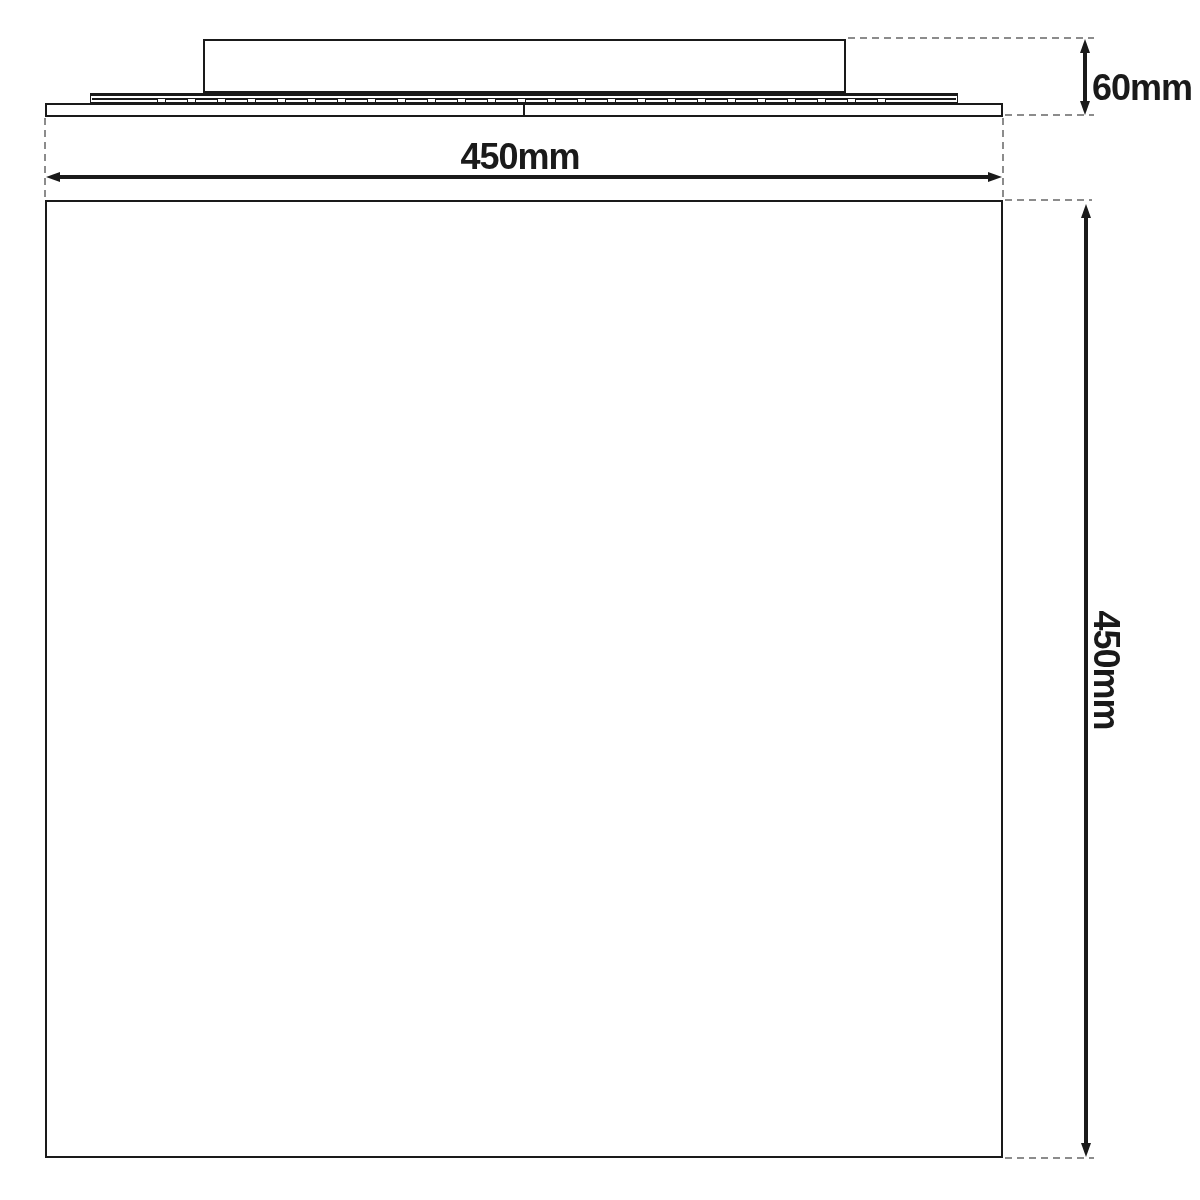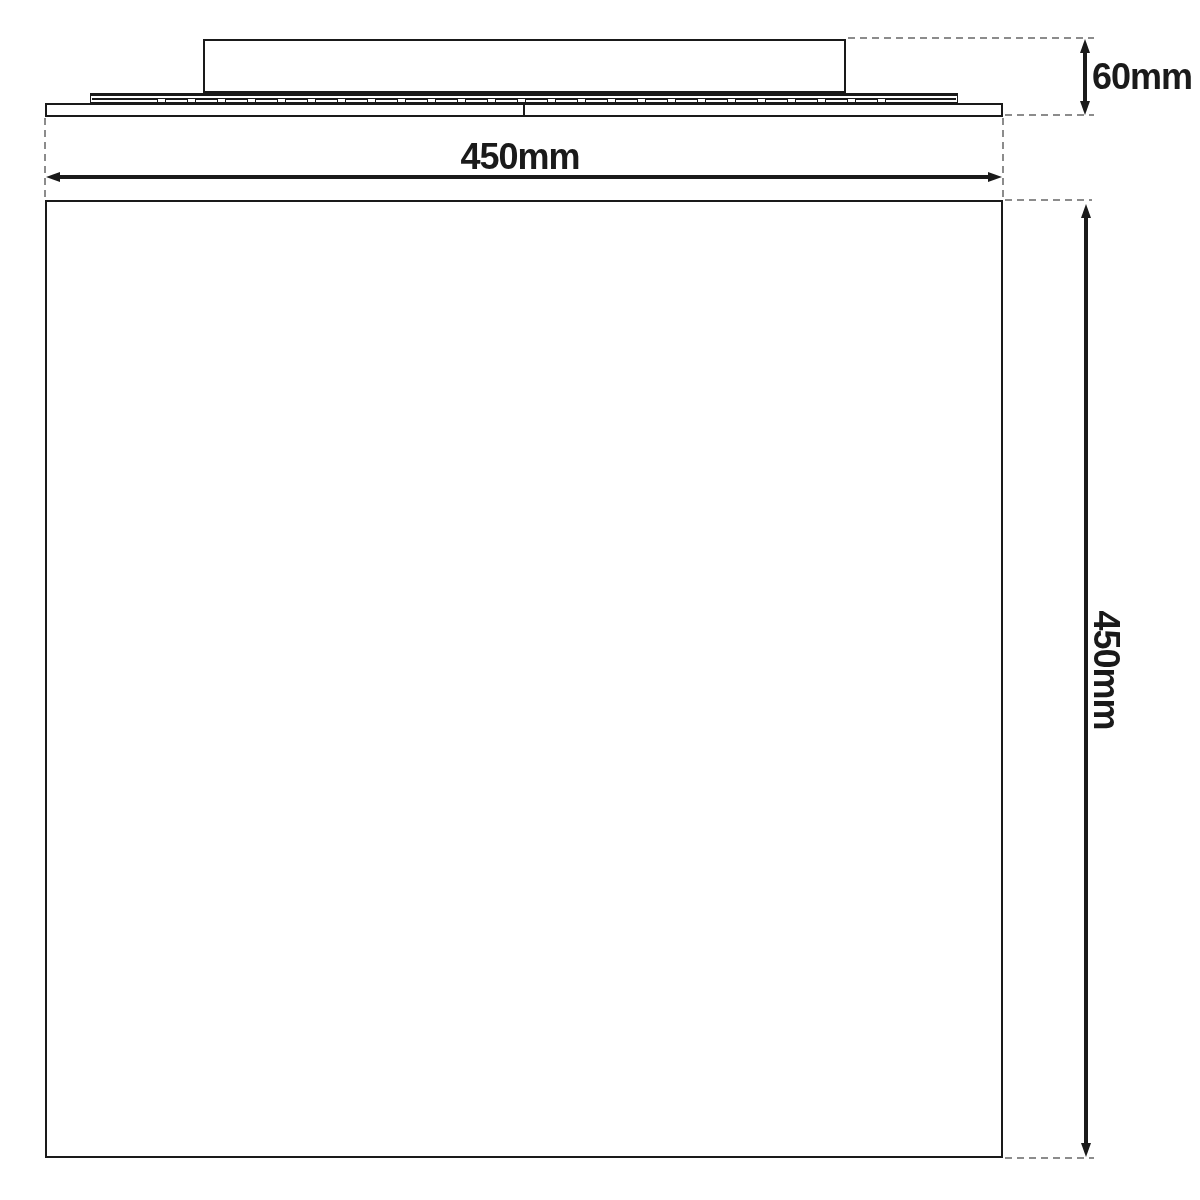--- a/index.html
+++ b/index.html
@@ -95,21 +95,21 @@
     font-weight: 700;
     letter-spacing: -1px;
     white-space: nowrap;
     line-height: 1;
   }
   .width-dim-label {
     left: 520px; top: 157px;
     transform: translate(-50%, -50%);
   }
   .depth-dim-label {
-    left: 1092px; top: 77px;
+    left: 1092px; top: 88px;
     transform: translate(0, -50%);
   }
   .height-dim-label {
     left: 1106px; top: 670px;
     transform: translate(-50%, -50%) rotate(90deg);
   }
 </style>
 </head>
 <body>
 

